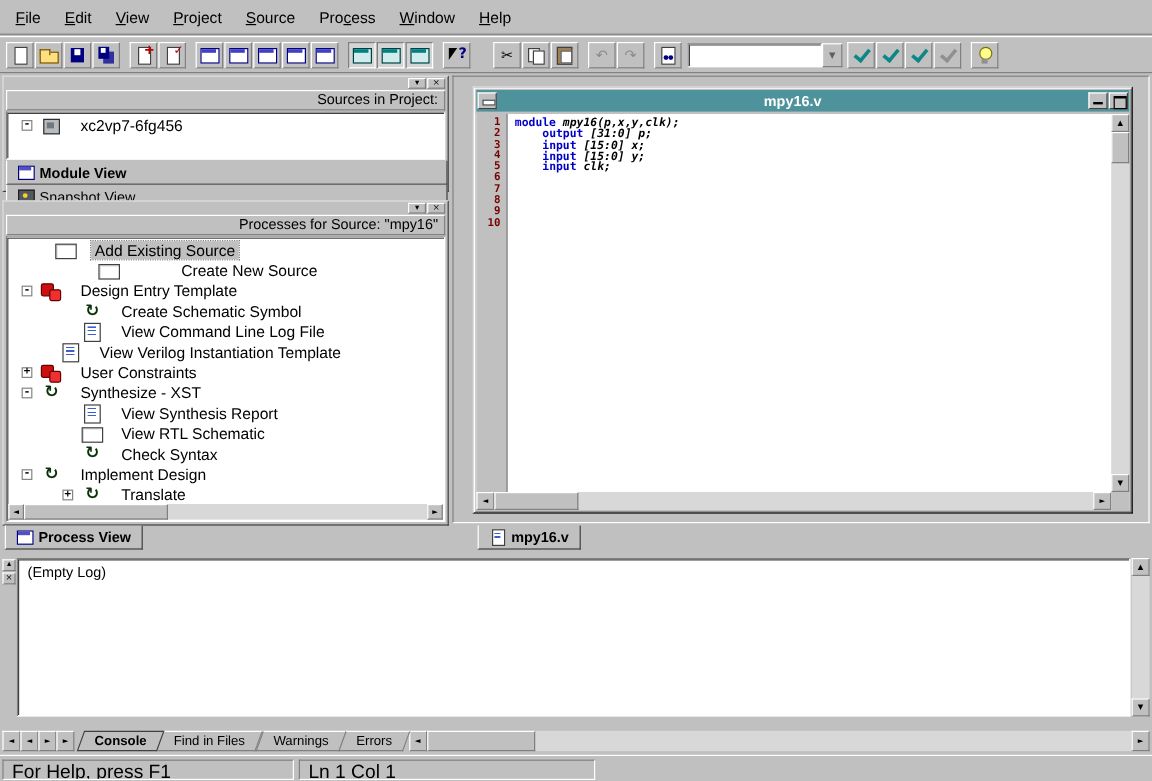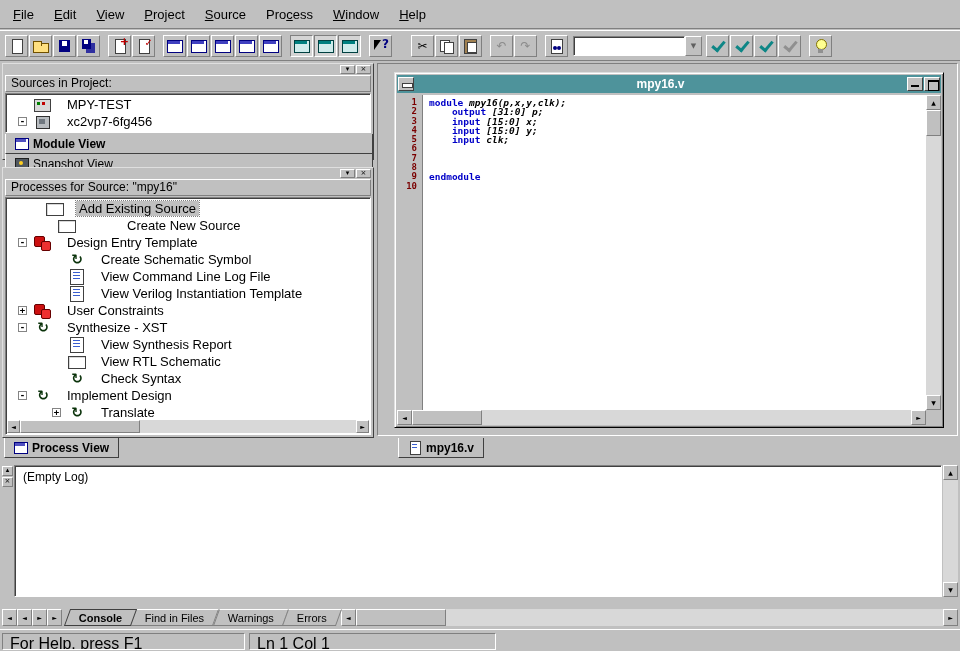--- a/index.html
+++ b/index.html
@@ -66,21 +66,21 @@
   .g-lamp::before{content:"";position:absolute;left:4px;top:1px;width:9px;height:9px;border-radius:50%;background:#ffff90;border:1px solid #807000;}
   .g-lamp::after{content:"";position:absolute;left:6px;top:11px;width:5px;height:4px;background:#909090;}
 
   
   .panel{position:absolute;background:var(--gray);border:1px solid;border-color:#dfdfdf var(--dk) var(--dk) #dfdfdf;}
   #sources-panel{left:2px;top:63px;width:372px;height:97px;}
   #processes-panel{left:2px;top:167px;width:372px;height:271px;}
   .grip-row{height:11px;position:relative;}
   .grip-btns{position:absolute;right:2px;top:1px;display:flex;gap:1px;}
   .panel-title{height:17px;margin:0 2px;background:var(--gray);border:1px solid;border-color:var(--lt) var(--md) var(--md) var(--lt);
-    padding:1px 5px;line-height:13px;white-space:nowrap;overflow:hidden;}
+    padding:1px 5px;line-height:13px;white-space:nowrap;overflow:hidden;text-align:right;}
   .panel-list{margin:1px 2px 0;background:#fff;border:1px solid;border-color:var(--md) var(--lt) var(--lt) var(--md);
     box-shadow:inset 1px 1px 0 var(--dk);padding-top:2px;position:relative;overflow:hidden;}
   #sources-tree{height:40px;}
   #process-tree{height:238px;}
   .panel-tabs{display:flex;padding-left:2px;margin-top:1px;flex-direction:column;}
 
   .ptab{display:inline-flex;align-items:center;gap:5px;height:20px;padding:0 9px;background:var(--gray);
     border-left:1px solid var(--lt);border-right:1px solid var(--dk);border-bottom:1px solid var(--dk);font-size:12px;white-space:nowrap;}
   .ptab.active{font-weight:bold;}
 
@@ -289,25 +289,20 @@
       <div class="grip-btns">
         <span class="mini-btn">▾</span>
         <span class="mini-btn">×</span>
       </div>
     </div>
     <div class="panel-title">
       <span>Sources in Project:</span>
     </div>
     <div class="panel-list" id="sources-tree">
         <div class="tree-row" style="padding-left: 12px;">
-          <span class="expander eh"></span>
-          <span class="ticon ti-project"></span>
-          <span class="tlabel">MPY-TEST</span>
-        </div>
-        <div class="tree-row" style="padding-left: 12px;">
           <span class="expander">-</span>
           <span class="ticon ti-chip"></span>
           <span class="tlabel">xc2vp7-6fg456</span>
         </div>
       </div>
     <div class="panel-tabs" id="sources-tabs">
         <div class="ptab active">
           <span class="tabicon tabicon-module"></span>
           <span>Module View</span>
         </div>
@@ -331,41 +326,41 @@
     </div>
     <div class="panel-title">
       <span>Processes for Source:  "mpy16"</span>
     </div>
     <div class="panel-list" id="process-tree">
         <div class="tree-row" style="padding-left: 24px; text-align: right;">
           <span class="expander eh"></span>
           <span class="ticon ti-box"></span>
           <span class="tlabel selected">Add Existing Source</span>
         </div>
-        <div class="tree-row" style="padding-left: 0; gap: 36px;">
+        <div class="tree-row" style="padding-left: 24px; gap: 36px;">
           <span class="expander eh"></span>
           <span class="ticon ti-box"></span>
           <span class="tlabel">Create New Source</span>
         </div>
         <div class="tree-row" style="padding-left: 12px;">
           <span class="expander">-</span>
           <span class="ticon ti-gears"></span>
           <span class="tlabel">Design Entry Template</span>
         </div>
         <div class="tree-row" style="padding-left: 46px;">
           <span class="expander eh"></span>
           <span class="ticon ti-process">↻</span>
           <span class="tlabel">Create Schematic Symbol</span>
         </div>
         <div class="tree-row" style="padding-left: 46px;">
           <span class="expander eh"></span>
           <span class="ticon ti-report"></span>
           <span class="tlabel">View Command Line Log File</span>
         </div>
-        <div class="tree-row" style="padding-left: 46px;">
+        <div class="tree-row" style="padding-left: 28px;">
           <span class="expander eh"></span>
           <span class="ticon ti-report"></span>
           <span class="tlabel">View Verilog Instantiation Template</span>
         </div>
         <div class="tree-row" style="padding-left: 12px;">
           <span class="expander">+</span>
           <span class="ticon ti-gears"></span>
           <span class="tlabel">User Constraints</span>
         </div>
         <div class="tree-row" style="padding-left: 12px;">
@@ -436,21 +431,20 @@
           </div>
         <div class="code" id="code">
             <div class="cline"><span class="seg-k">module </span><span class="seg-p">mpy16(p,x,y,clk);</span></div>
             <div class="cline"><span class="seg-p">    </span><span class="seg-k">output </span><span class="seg-p">[31:0] p;</span></div>
             <div class="cline"><span class="seg-p">    </span><span class="seg-k">input </span><span class="seg-p">[15:0] x;</span></div>
             <div class="cline"><span class="seg-p">    </span><span class="seg-k">input </span><span class="seg-p">[15:0] y;</span></div>
             <div class="cline"><span class="seg-p">    </span><span class="seg-k">input </span><span class="seg-p">clk;</span></div>
             <div class="cline">&nbsp;</div>
             <div class="cline">&nbsp;</div>
             <div class="cline">&nbsp;</div>
-            <div class="cline"><span class="seg-k">endmodule</span></div>
             <div class="cline">&nbsp;</div>
           </div>
         <div class="ev">
           <span class="sb-btn up">▲</span>
           <span class="vthumb"></span>
           <span class="sb-btn dn">▼</span>
         </div>
         <div class="eh2">
           <span class="sb-btn">◄</span>
           <span class="hthumb"></span>

